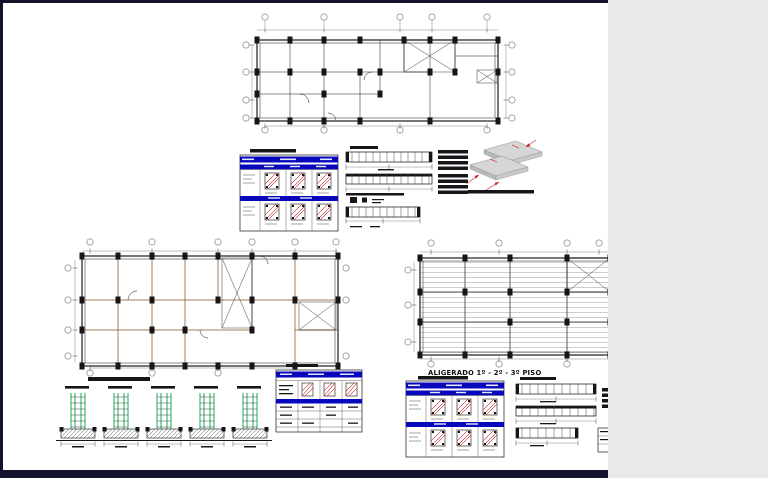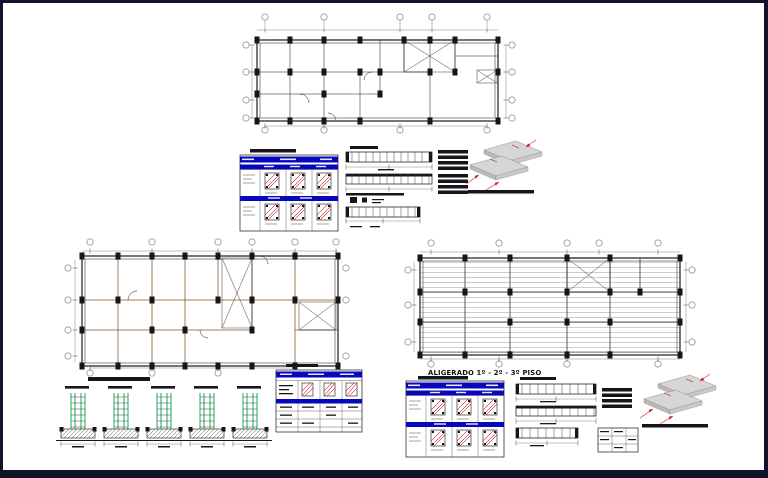--- a/index.html
+++ b/index.html
@@ -1,16 +1,16 @@
 <!DOCTYPE html>
 <html style="--linework: #3c3c3c; --dim-line: #909090; --grid-bubble: #9a9a9a; --table-header-blue: #0707bb; --rebar-red: #cc2020; --formwork-green: #00a043; --wall-brown: #8a5a2b; --slab-gray: #d6d6d6; --slab-gray-dark: #b9b9b9; --slab-gray-mid: #c9c9c9; --ink: #15151a; --border: #13132b;"><head>
 <meta charset="utf-8">
 <style>
   html,body{margin:0;padding:0;background:#e9e9e9;}
-  .sheet{position:relative;width:768px;height:478px;background:#fff;overflow:hidden;
+  .sheet{position:relative;width:608px;height:478px;background:#fff;overflow:hidden;
          font-family:"DejaVu Sans",sans-serif;}
   svg{display:block}
   .border-fill{fill:var(--border,#13132b)}
   .bubble{fill:#fff;stroke:var(--grid-bubble,#9a9a9a);stroke-width:.9}
   .wall{fill:none;stroke:var(--linework,#3c3c3c);stroke-width:1.4}
   .wall-thin{fill:none;stroke:var(--linework,#3c3c3c);stroke-width:.6}
   .wall-mid{fill:none;stroke:#4a4a4a;stroke-width:.9}
   .wall-brown{fill:none;stroke:var(--wall-brown,#8a5a2b);stroke-width:.8}
   .xline{fill:none;stroke:#5a5a5a;stroke-width:.6}
   .dim{fill:none;stroke:var(--dim-line,#909090);stroke-width:.55}

